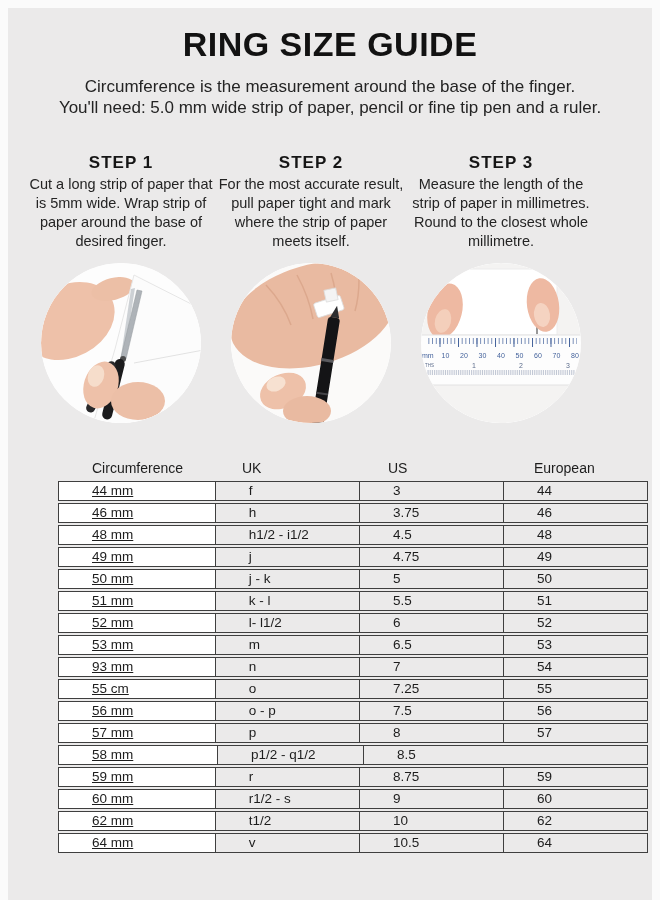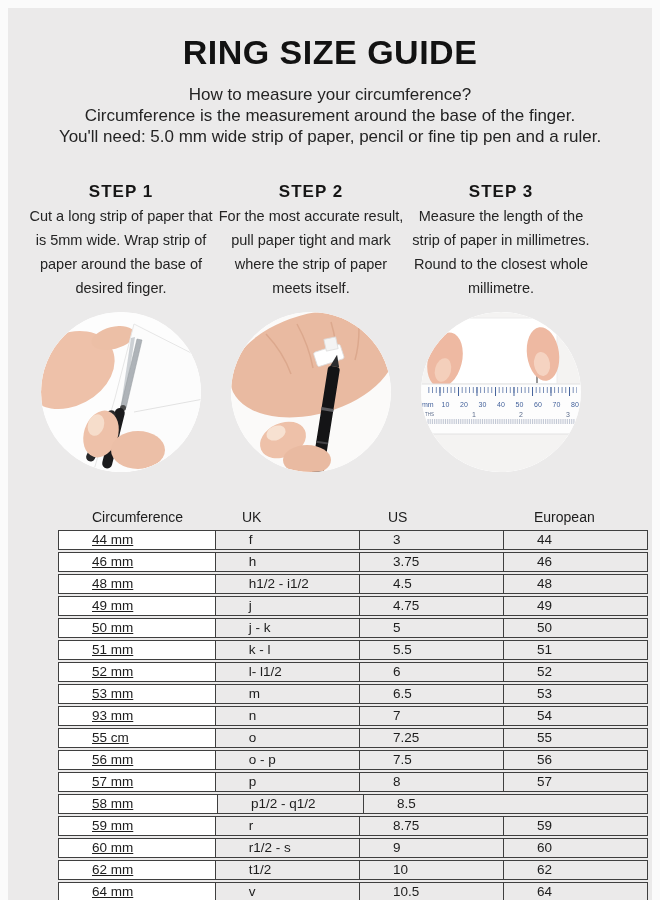--- a/index.html
+++ b/index.html
@@ -1,26 +1,26 @@
 <!DOCTYPE html>
 <html><head>
 <meta charset="utf-8">
 <style>
   html,body{margin:0;padding:0;background:#fbfbfb;width:660px;height:900px;overflow:hidden;
     font-family:"Liberation Sans","DejaVu Sans",sans-serif;color:#1d1d1d;}
   .card{position:absolute;left:8px;top:8px;width:644px;height:892px;background:#ebeaea;}
   
-  .title{margin:12px;padding-top:12px;text-align:center;font-size:34px;font-weight:bold;
+  .title{margin:4px;padding-top:12px;text-align:center;font-size:34px;font-weight:bold;
     letter-spacing:.5px;color:#121212;line-height:40px;}
   .intro{margin-top:12px;text-align:center;font-size:17px;line-height:21px;color:#242424;}
   
   .steps{margin-top:34px;padding:0 18px;display:flex;}
   .step{width:190px;text-align:center;}
   .step-title{font-size:17px;font-weight:bold;letter-spacing:1px;line-height:22px;color:#161616;}
-  .step-text{font-size:14.5px;line-height:24px;color:#242424;margin-top:1px;}
+  .step-text{font-size:14.5px;line-height:19px;color:#242424;margin-top:1px;}
   .step-img{width:160px;height:160px;border-radius:50%;margin:12px auto 0 auto;background:#ffffff;overflow:hidden;}
   .step-img svg{display:block;}
   
   .table-wrap{margin:32px 0 0 27px;width:590px;padding-left:23px;}
   .thead{display:flex;height:26px;align-items:center;font-size:14px;color:#1d1d1d;}
   .thead .hc{box-sizing:border-box;padding-left:34px;}
   .hc1{width:150px;}.hc2{width:146px;}.hc3{width:146px;}.hc4{width:146px;}
   .trow{display:flex;border:1px solid #3f3f3f;margin-bottom:2px;height:18px;align-items:stretch;background:transparent;}
   .tc{box-sizing:border-box;padding-left:33px;font-size:13.5px;line-height:18px;white-space:nowrap;overflow:hidden;}
   .tc1{width:158px;background:#ffffff;text-decoration:underline;}
@@ -32,21 +32,20 @@
   .rths{fill:#5d6d8c;font-size:4.5px;font-family:"Liberation Sans","DejaVu Sans",sans-serif;}
 </style>
 </head>
 <body>
 
 <div class="card">
 
   <h1 class="title">RING SIZE GUIDE</h1>
 
   <div class="intro">
-    <div>How to measure your circumference?</div>
     <div>Circumference is the measurement around the base of the finger.</div>
     <div>You'll need: 5.0 mm wide strip of paper, pencil or fine tip pen and a ruler.</div>
   </div>
 
   <div class="steps">
 
     <div class="step">
       <div class="step-title">STEP 1</div>
       <div class="step-text">Cut a long strip of paper that is 5mm wide. Wrap strip of paper around the base of desired finger.</div>
       <div class="step-img">

